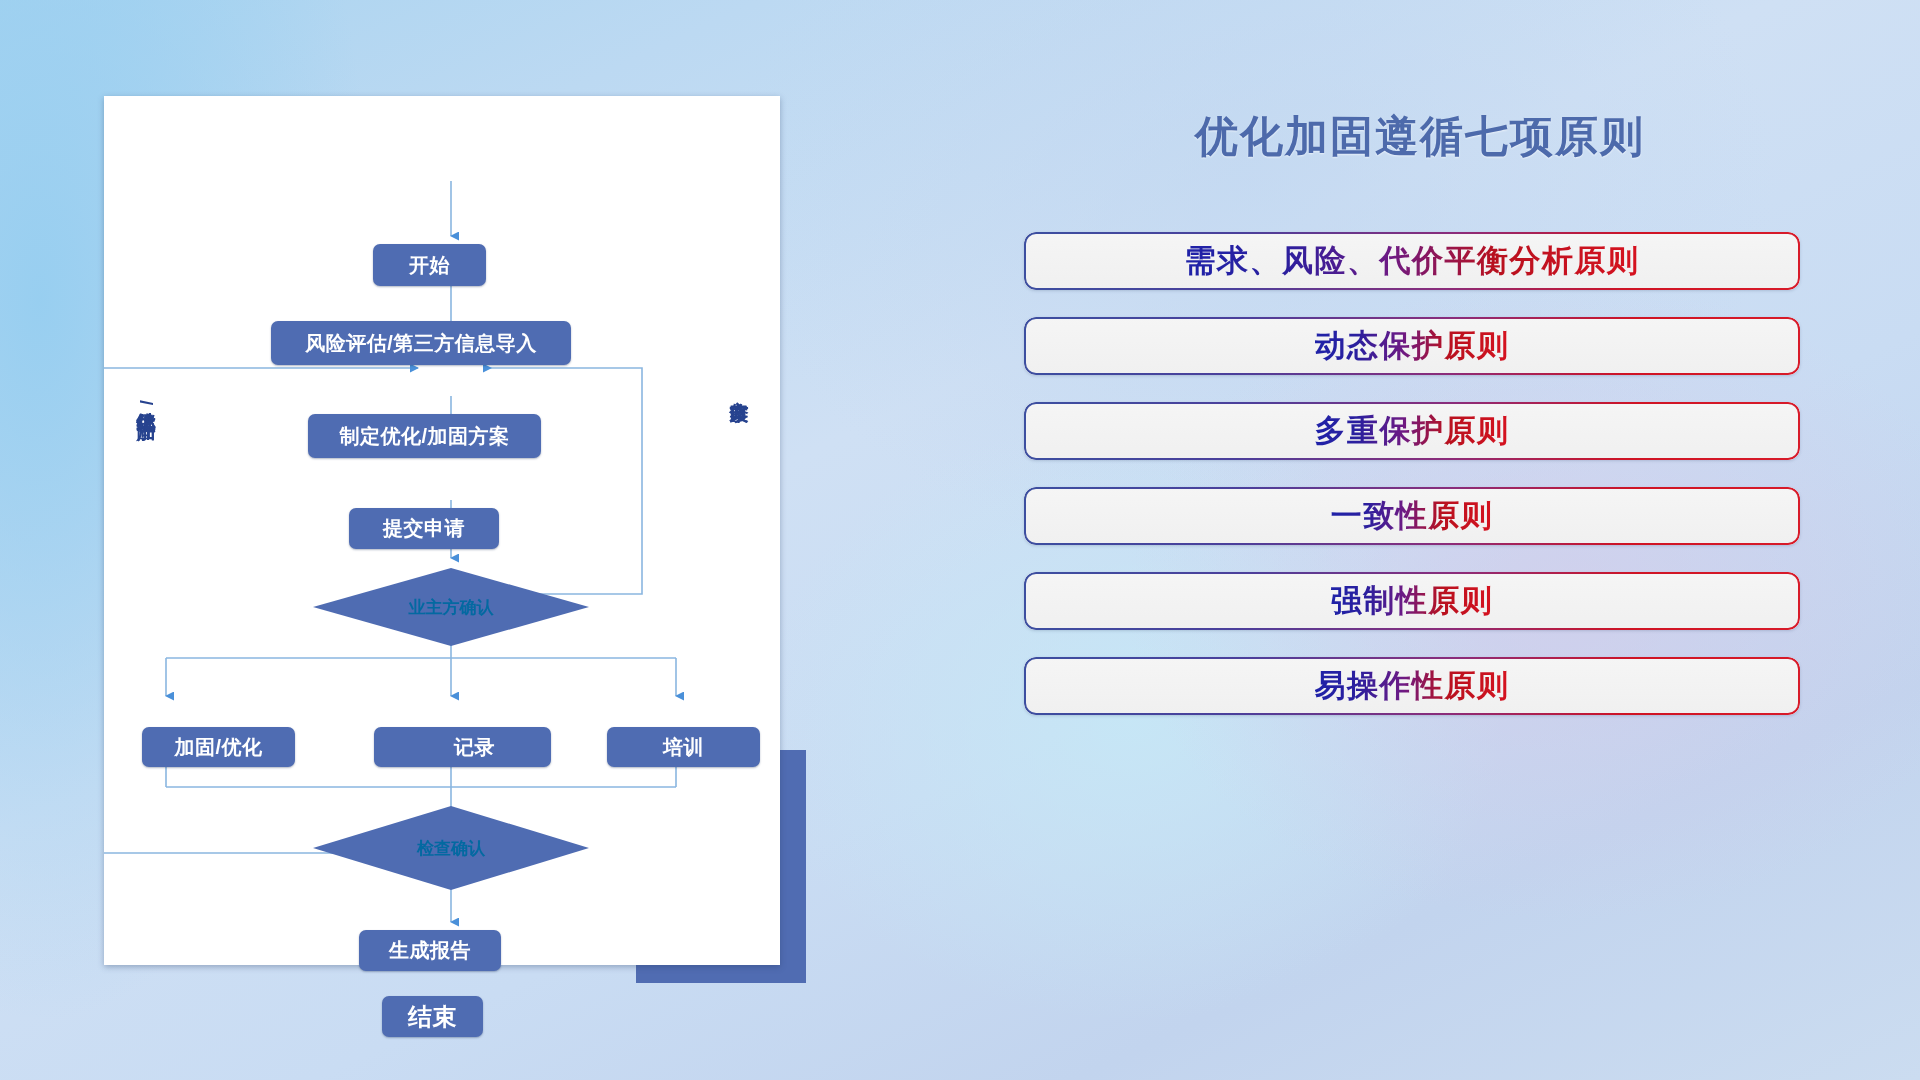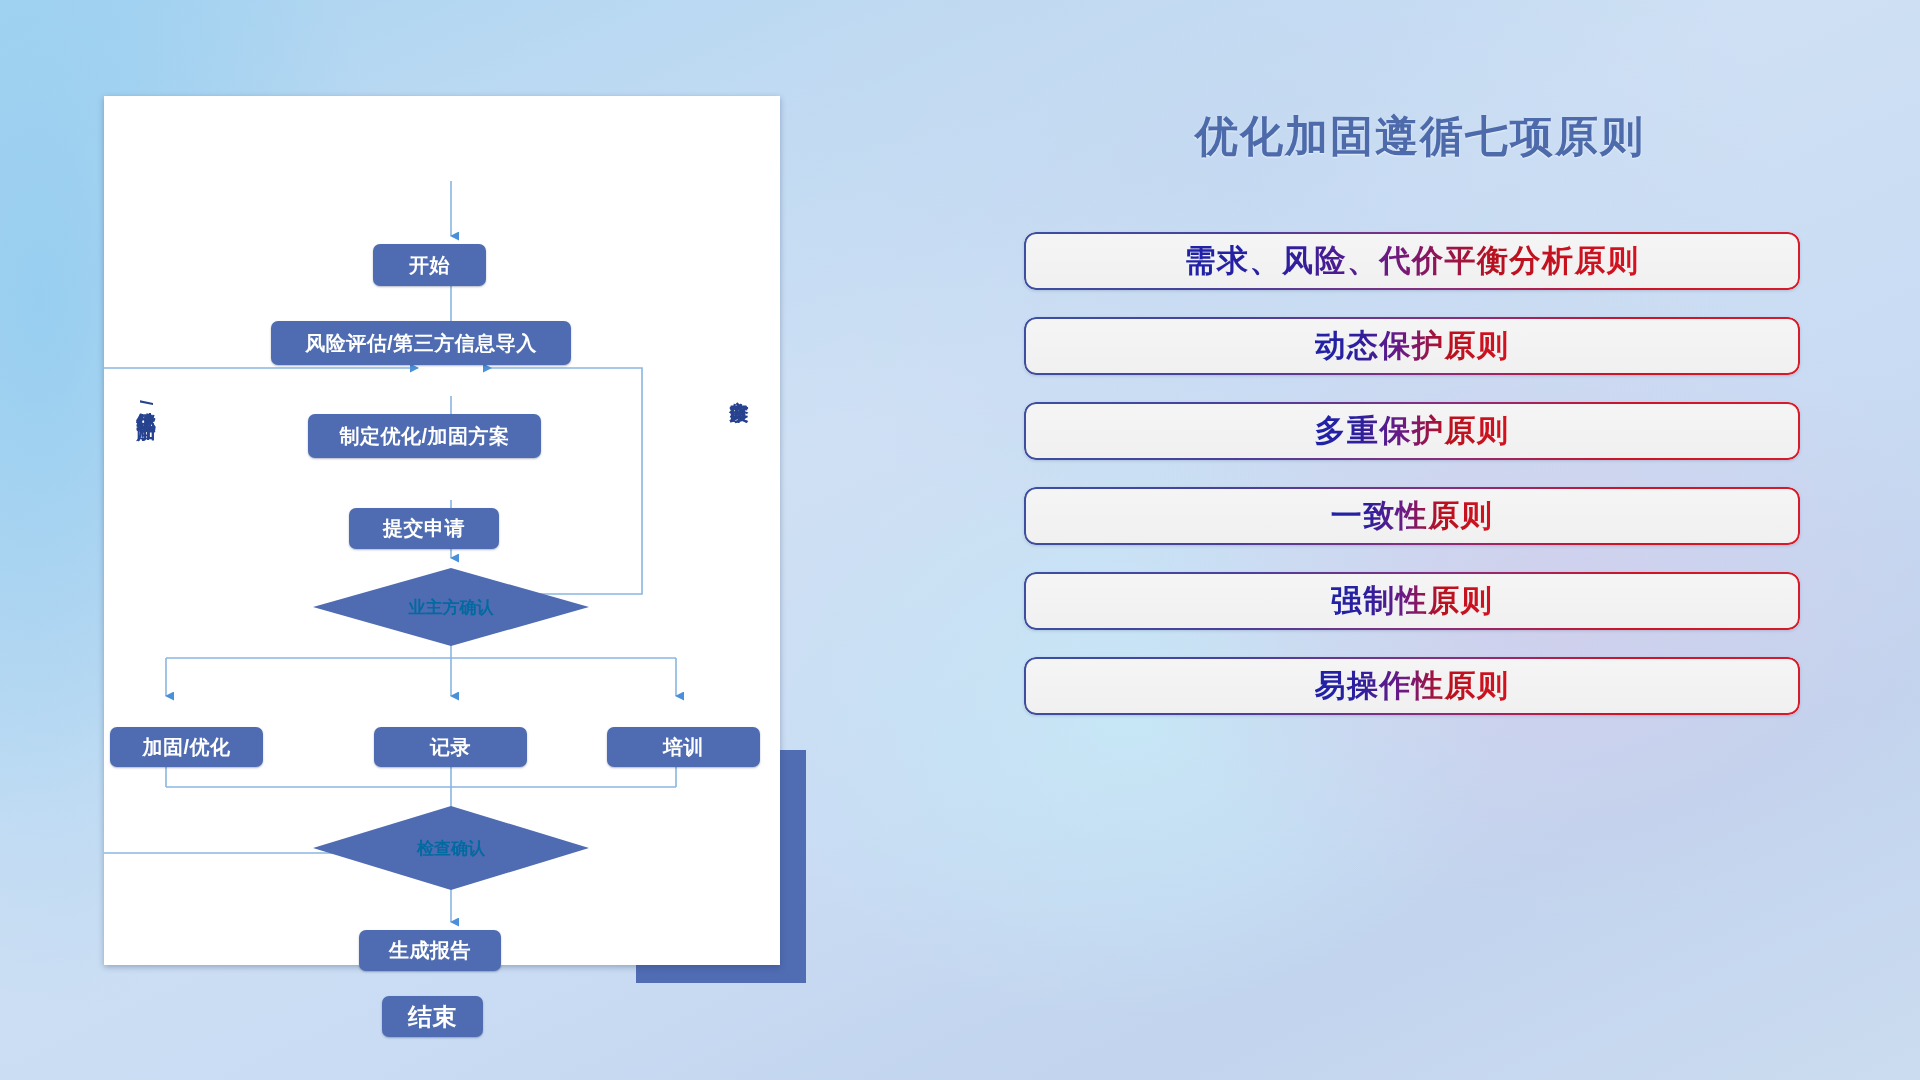--- a/index.html
+++ b/index.html
@@ -171,25 +171,25 @@
 
     <div class="fnode" style="left:245px;top:412px;width:150px;height:41px;font-size:20px;">
       <span>提交申请</span>
     </div>
 
     <div class="fdia" style="left:209px;top:472px;width:276px;height:78px;font-size:17px;">
       <span class="dshape"></span>
       <span class="dtxt">业主方确认</span>
     </div>
 
-    <div class="fnode" style="left:6px;top:631px;width:153px;height:40px;font-size:20px;">
+    <div class="fnode" style="left:38px;top:631px;width:153px;height:40px;font-size:20px;">
       <span>加固/优化</span>
     </div>
 
-    <div class="fnode" style="left:270px;top:631px;width:153px;height:40px;font-size:20px;">
+    <div class="fnode" style="left:270px;top:631px;width:153px;height:40px;font-size:20px;padding-left:24px;">
       <span>记录</span>
     </div>
 
     <div class="fnode" style="left:503px;top:631px;width:153px;height:40px;font-size:20px;">
       <span>培训</span>
     </div>
 
     <div class="fdia" style="left:209px;top:710px;width:276px;height:84px;font-size:17px;">
       <span class="dshape"></span>
       <span class="dtxt">检查确认</span>

